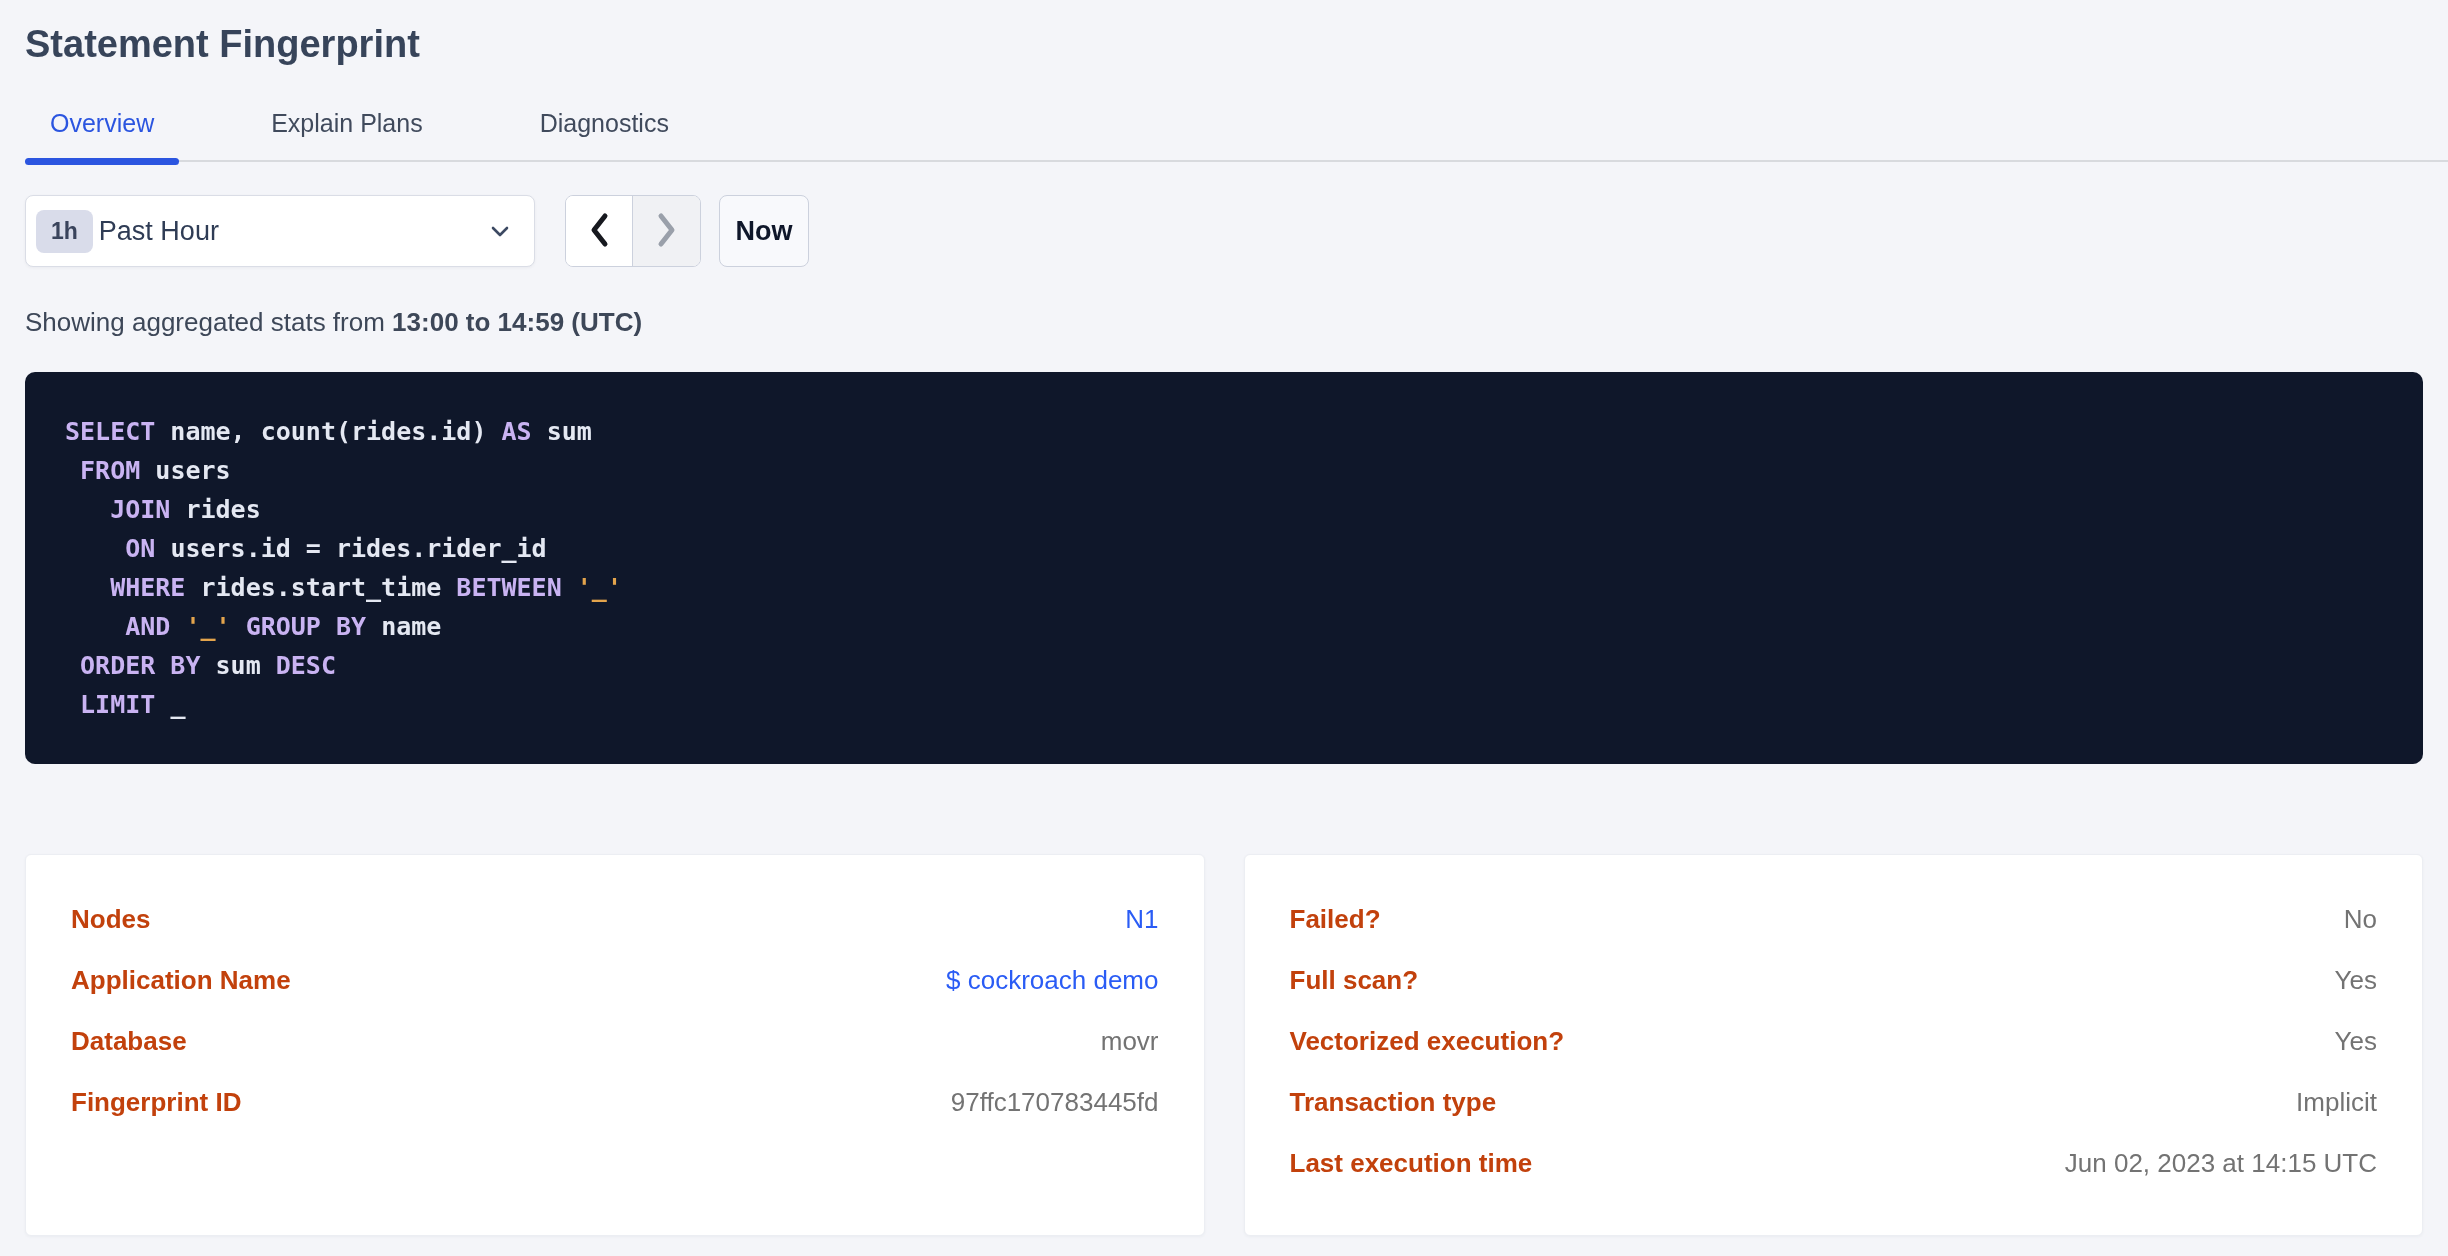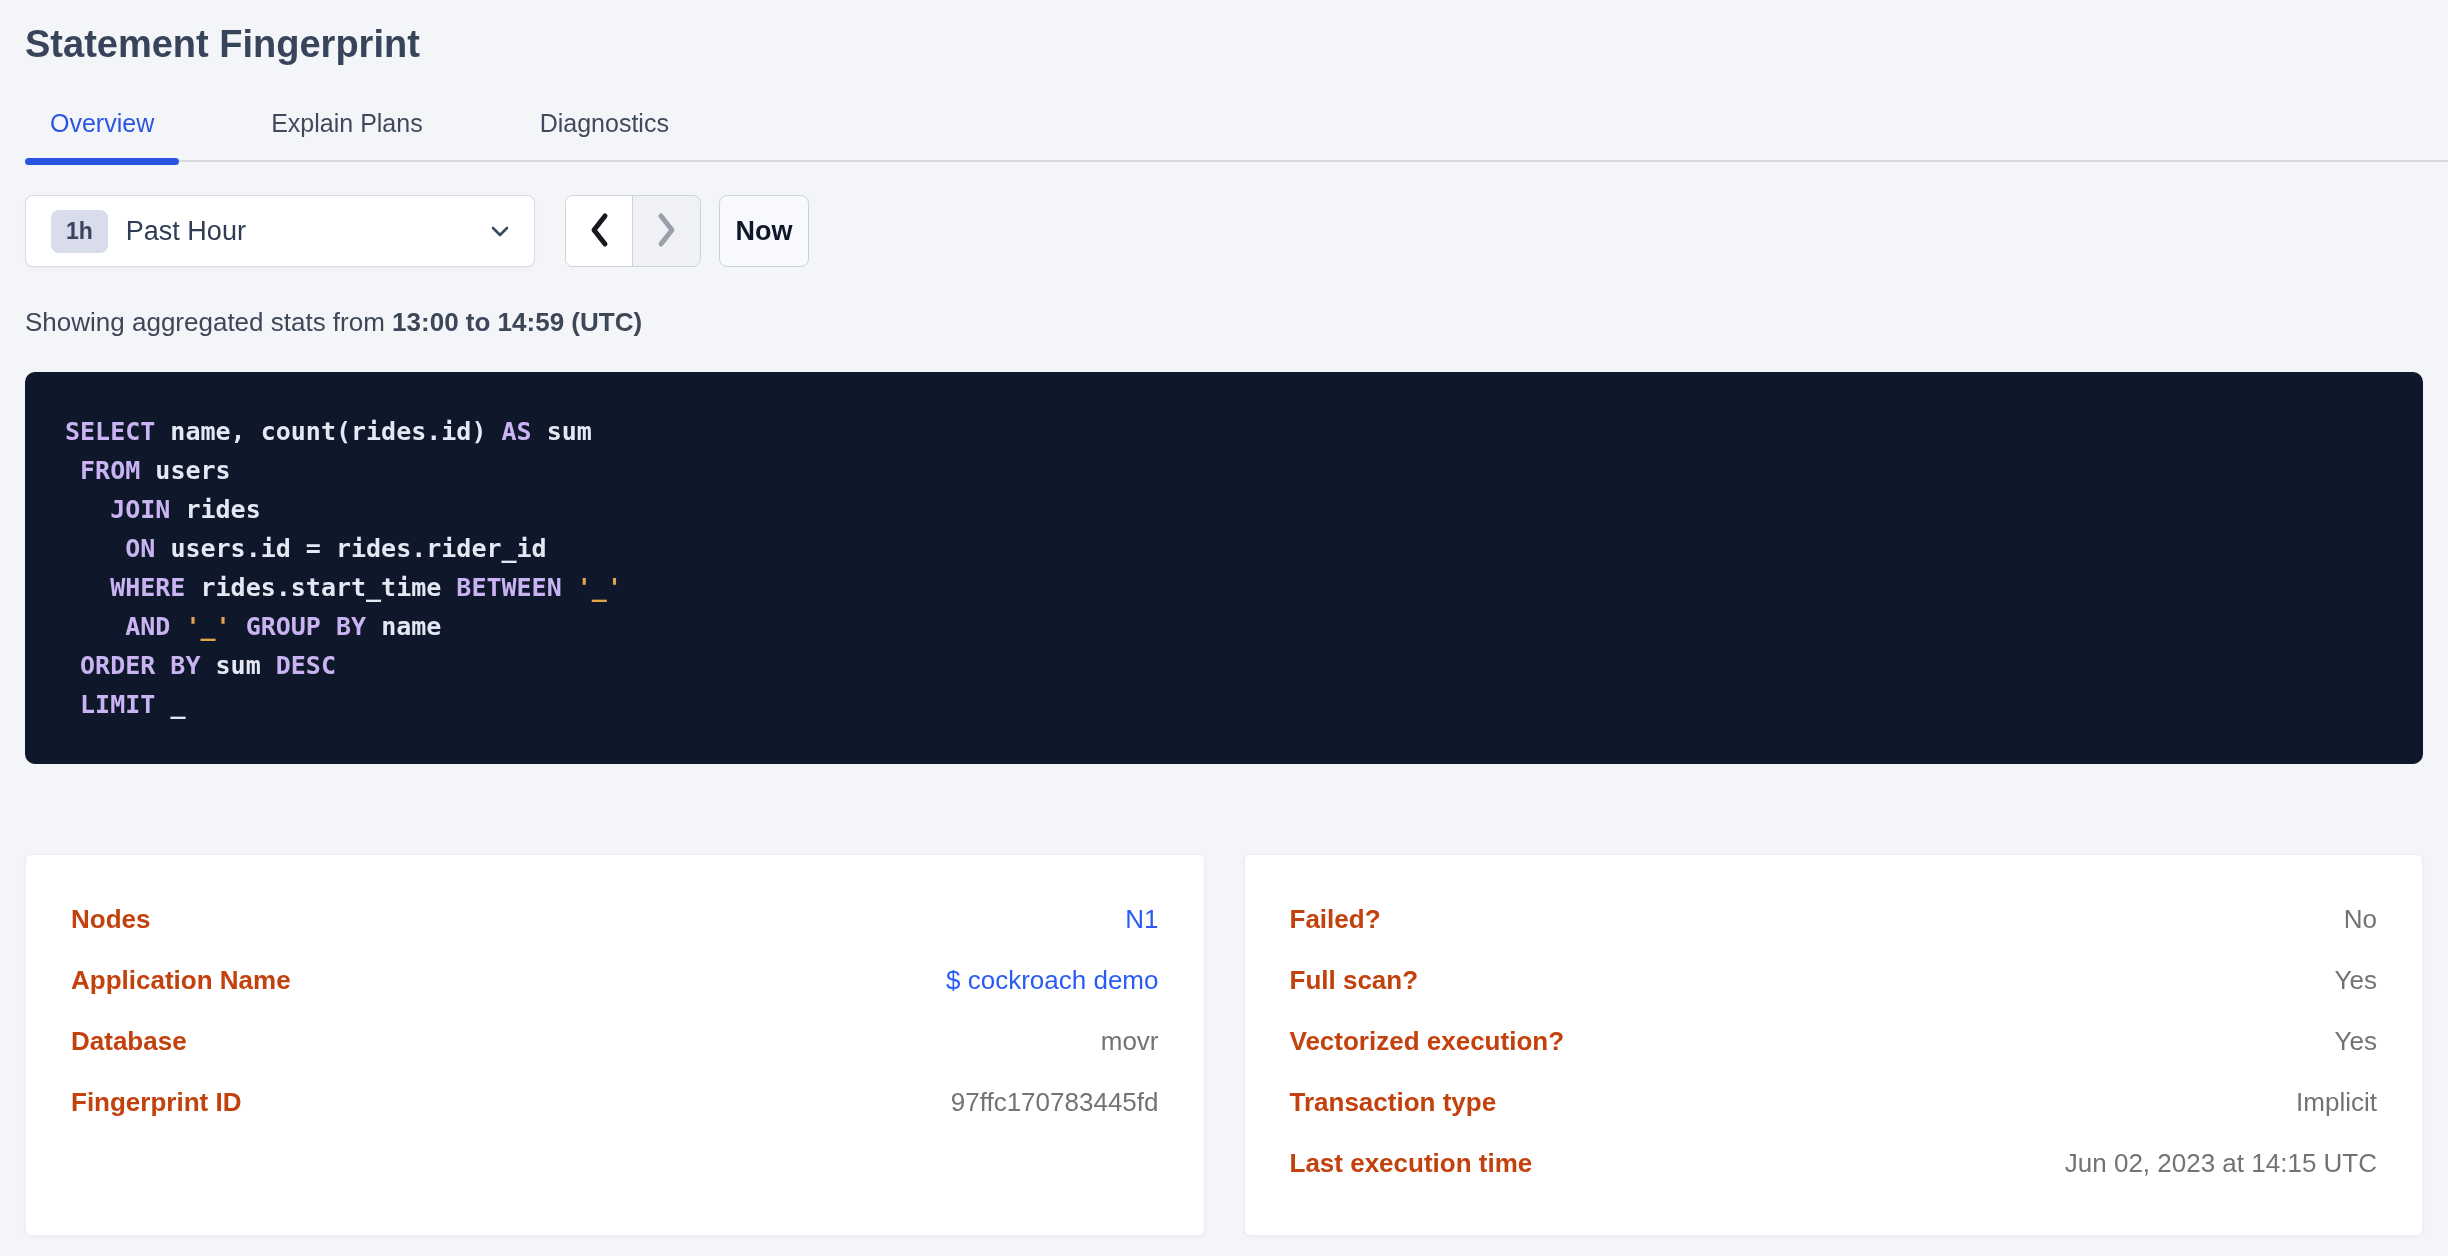--- a/index.html
+++ b/index.html
@@ -51,37 +51,37 @@
   
   .controls { display: flex; align-items: center; margin-top: 33px; }
   .interval-select {
     display: flex;
     align-items: center;
     width: 510px;
     height: 72px;
     background: #ffffff;
     border: 1px solid #dadde6;
     border-radius: 8px;
-    padding: 0 22px 0 25px;
+    padding: 0 22px 0 10px;
     box-shadow: 0 1px 3px rgba(60,70,90,0.06);
     cursor: pointer;
   }
   .interval-badge {
     background: #d9dcea;
     color: #3a445c;
     font-weight: 700;
     font-size: 23px;
     line-height: 23px;
     padding: 10px 15px;
     border-radius: 8px;
   }
   .interval-label {
     font-size: 27px;
     color: #2f3c55;
-    margin-left: 18px;
+    margin-left: 6px;
     flex: 1;
   }
   .chev-down-wrap { display: flex; align-items: center; color: #3c4962; }
 
   .btn-group {
     display: flex;
     height: 72px;
     margin-left: 30px;
     border: 1px solid #ccd1dd;
     border-radius: 8px;

